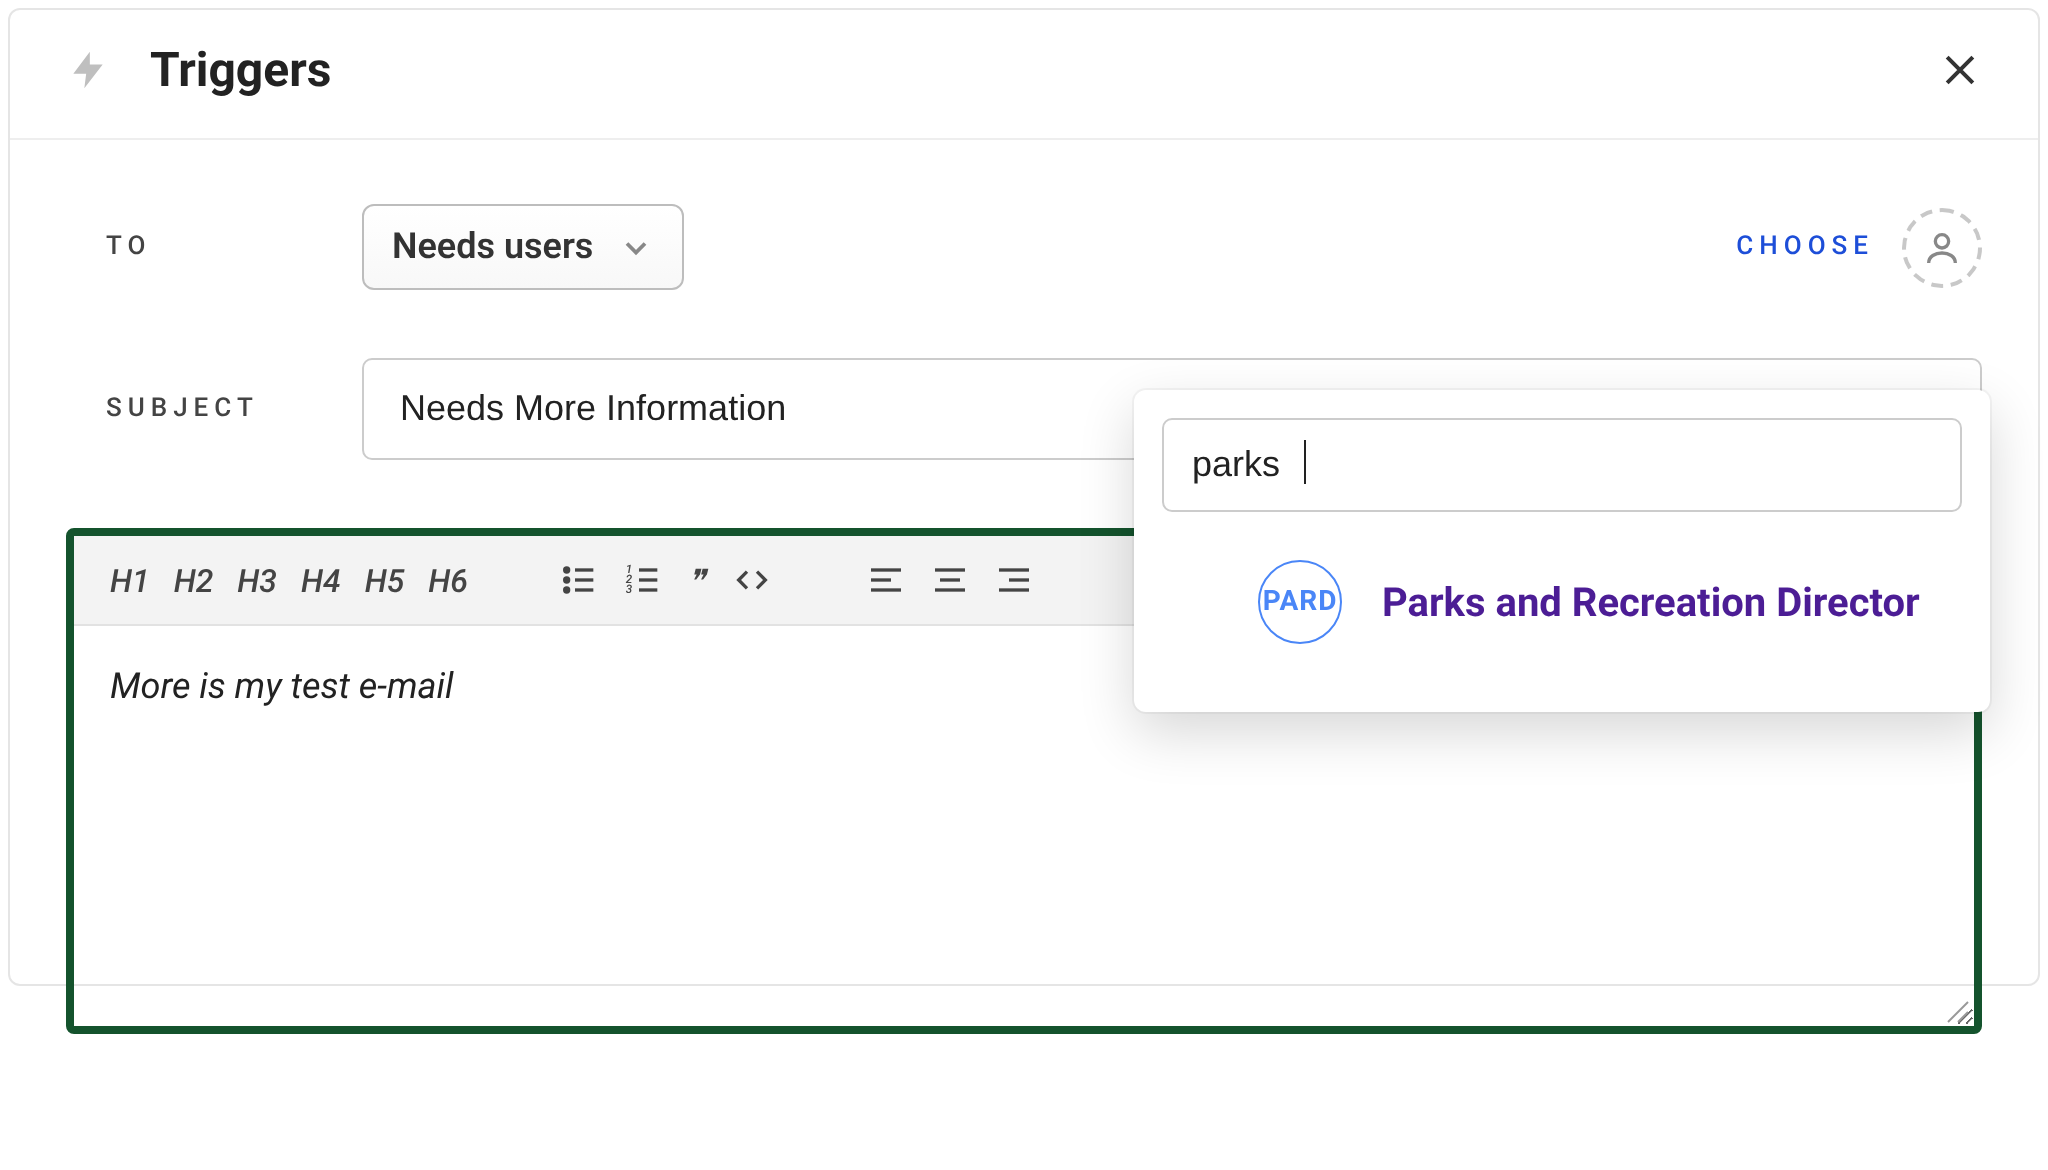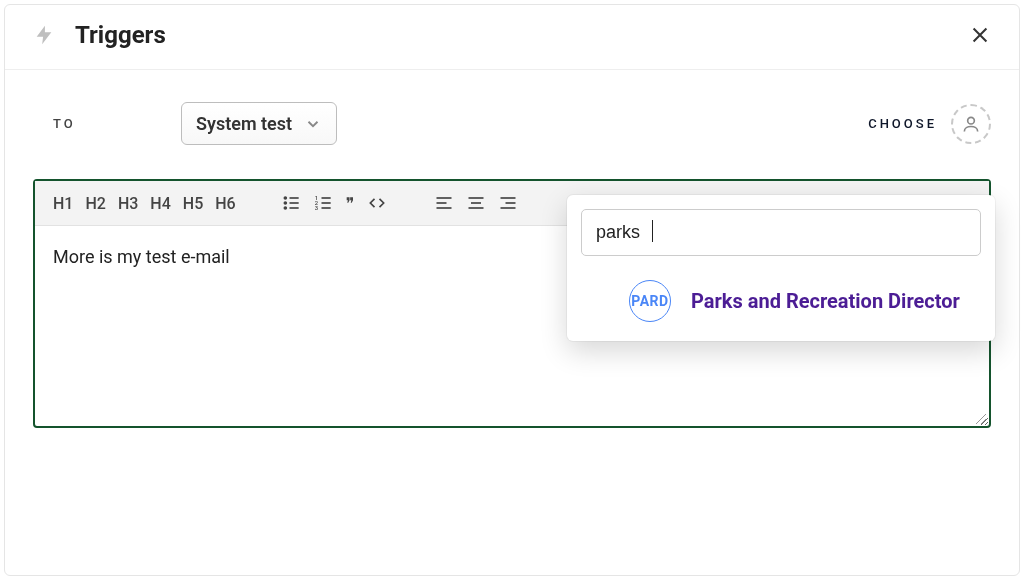--- a/index.html
+++ b/index.html
@@ -8,21 +8,21 @@
     background: #fff;
     color: #222;
     width: 1024px;
     height: 585px;
     overflow: hidden;
   }
   .panel {
     border: 1px solid #e5e5e5;
     border-radius: 6px;
     margin: 4px;
-    height: 572px;
+    height: 489px;
     position: relative;
     background: #fff;
   }
   .header {
     display: flex;
     align-items: center;
     padding: 16px 28px 20px 28px;
     border-bottom: 1px solid #eee;
   }
   .header .bolt-icon {
@@ -77,21 +77,21 @@
   .choose-block {
     margin-left: auto;
     display: flex;
     align-items: center;
     gap: 14px;
   }
   .choose-label {
     font-size: 13px;
     letter-spacing: 3px;
     font-weight: 500;
-    color: #0f172a;
+    color: #1d4ed8;
   }
   .choose-avatar {
     width: 40px;
     height: 40px;
     border: 2px dashed #c8c8c8;
     border-radius: 50%;
     display: inline-flex;
     align-items: center;
     justify-content: center;
     color: #888;
@@ -101,23 +101,24 @@
     flex: 1;
     border: 1px solid #ccc;
     border-radius: 5px;
     padding: 14px 18px;
     font-size: 18px;
     color: #222;
     background: #fff;
   }
   .editor {
     margin: 0 28px;
-    border: 2px solid #14532d;
+    border: 4px solid #14532d;
     border-radius: 4px;
     position: relative;
+    font-style: italic;
   }
   .toolbar {
     background: #f3f3f3;
     border-bottom: 1px solid #e2e2e2;
     padding: 10px 14px;
     display: flex;
     align-items: center;
     gap: 4px;
     color: #555;
     font-size: 16px;
@@ -152,21 +153,21 @@
   }
   
   .popover {
     position: absolute;
     top: 190px;
     left: 562px;
     width: 428px;
     background: #fff;
     border-radius: 6px;
     box-shadow: 0 10px 28px rgba(0,0,0,0.16), 0 0 0 1px rgba(0,0,0,0.04);
-    padding: 14px 14px 17px 14px;
+    padding: 14px 14px 32px 14px;
     z-index: 10;
   }
   .popover-search {
     width: 100%;
     border: 1px solid #ccc;
     border-radius: 5px;
     padding: 12px 14px;
     font-size: 18px;
     color: #222;
     outline: none;
@@ -228,38 +229,42 @@
           <path d="M5 5 L19 19 M19 5 L5 19"></path>
         </svg>
     </span>
   </div>
 
   <div class="form-area">
 
     <div class="row">
       <div class="label">TO</div>
       <div class="to-dropdown">
-        <span>System test</span>
+        <span>Needs users</span>
         <span class="chev">
           <svg width="18" height="18" viewBox="0 0 24 24" fill="none" stroke="currentColor" stroke-width="2.5">
               <path d="M6 9 L12 15 L18 9"></path>
             </svg>
         </span>
       </div>
       <div class="choose-block">
         <span class="choose-label">CHOOSE</span>
         <span class="choose-avatar">
           <svg width="20" height="20" viewBox="0 0 24 24" fill="none" stroke="currentColor" stroke-width="2">
               <circle cx="12" cy="8" r="4"></circle>
               <path d="M4 21c0-4 4-6 8-6s8 2 8 6"></path>
             </svg>
         </span>
       </div>
     </div>
 
+    <div class="row">
+      <div class="label">SUBJECT</div>
+      <input class="subject-input" type="text" value="Needs More Information" style="">
+    </div>
 
   </div>
 
   <div class="editor">
     <div class="toolbar">
       <span class="tb-btn">H1</span>
       <span class="tb-btn">H2</span>
       <span class="tb-btn">H3</span>
       <span class="tb-btn">H4</span>
       <span class="tb-btn">H5</span>

